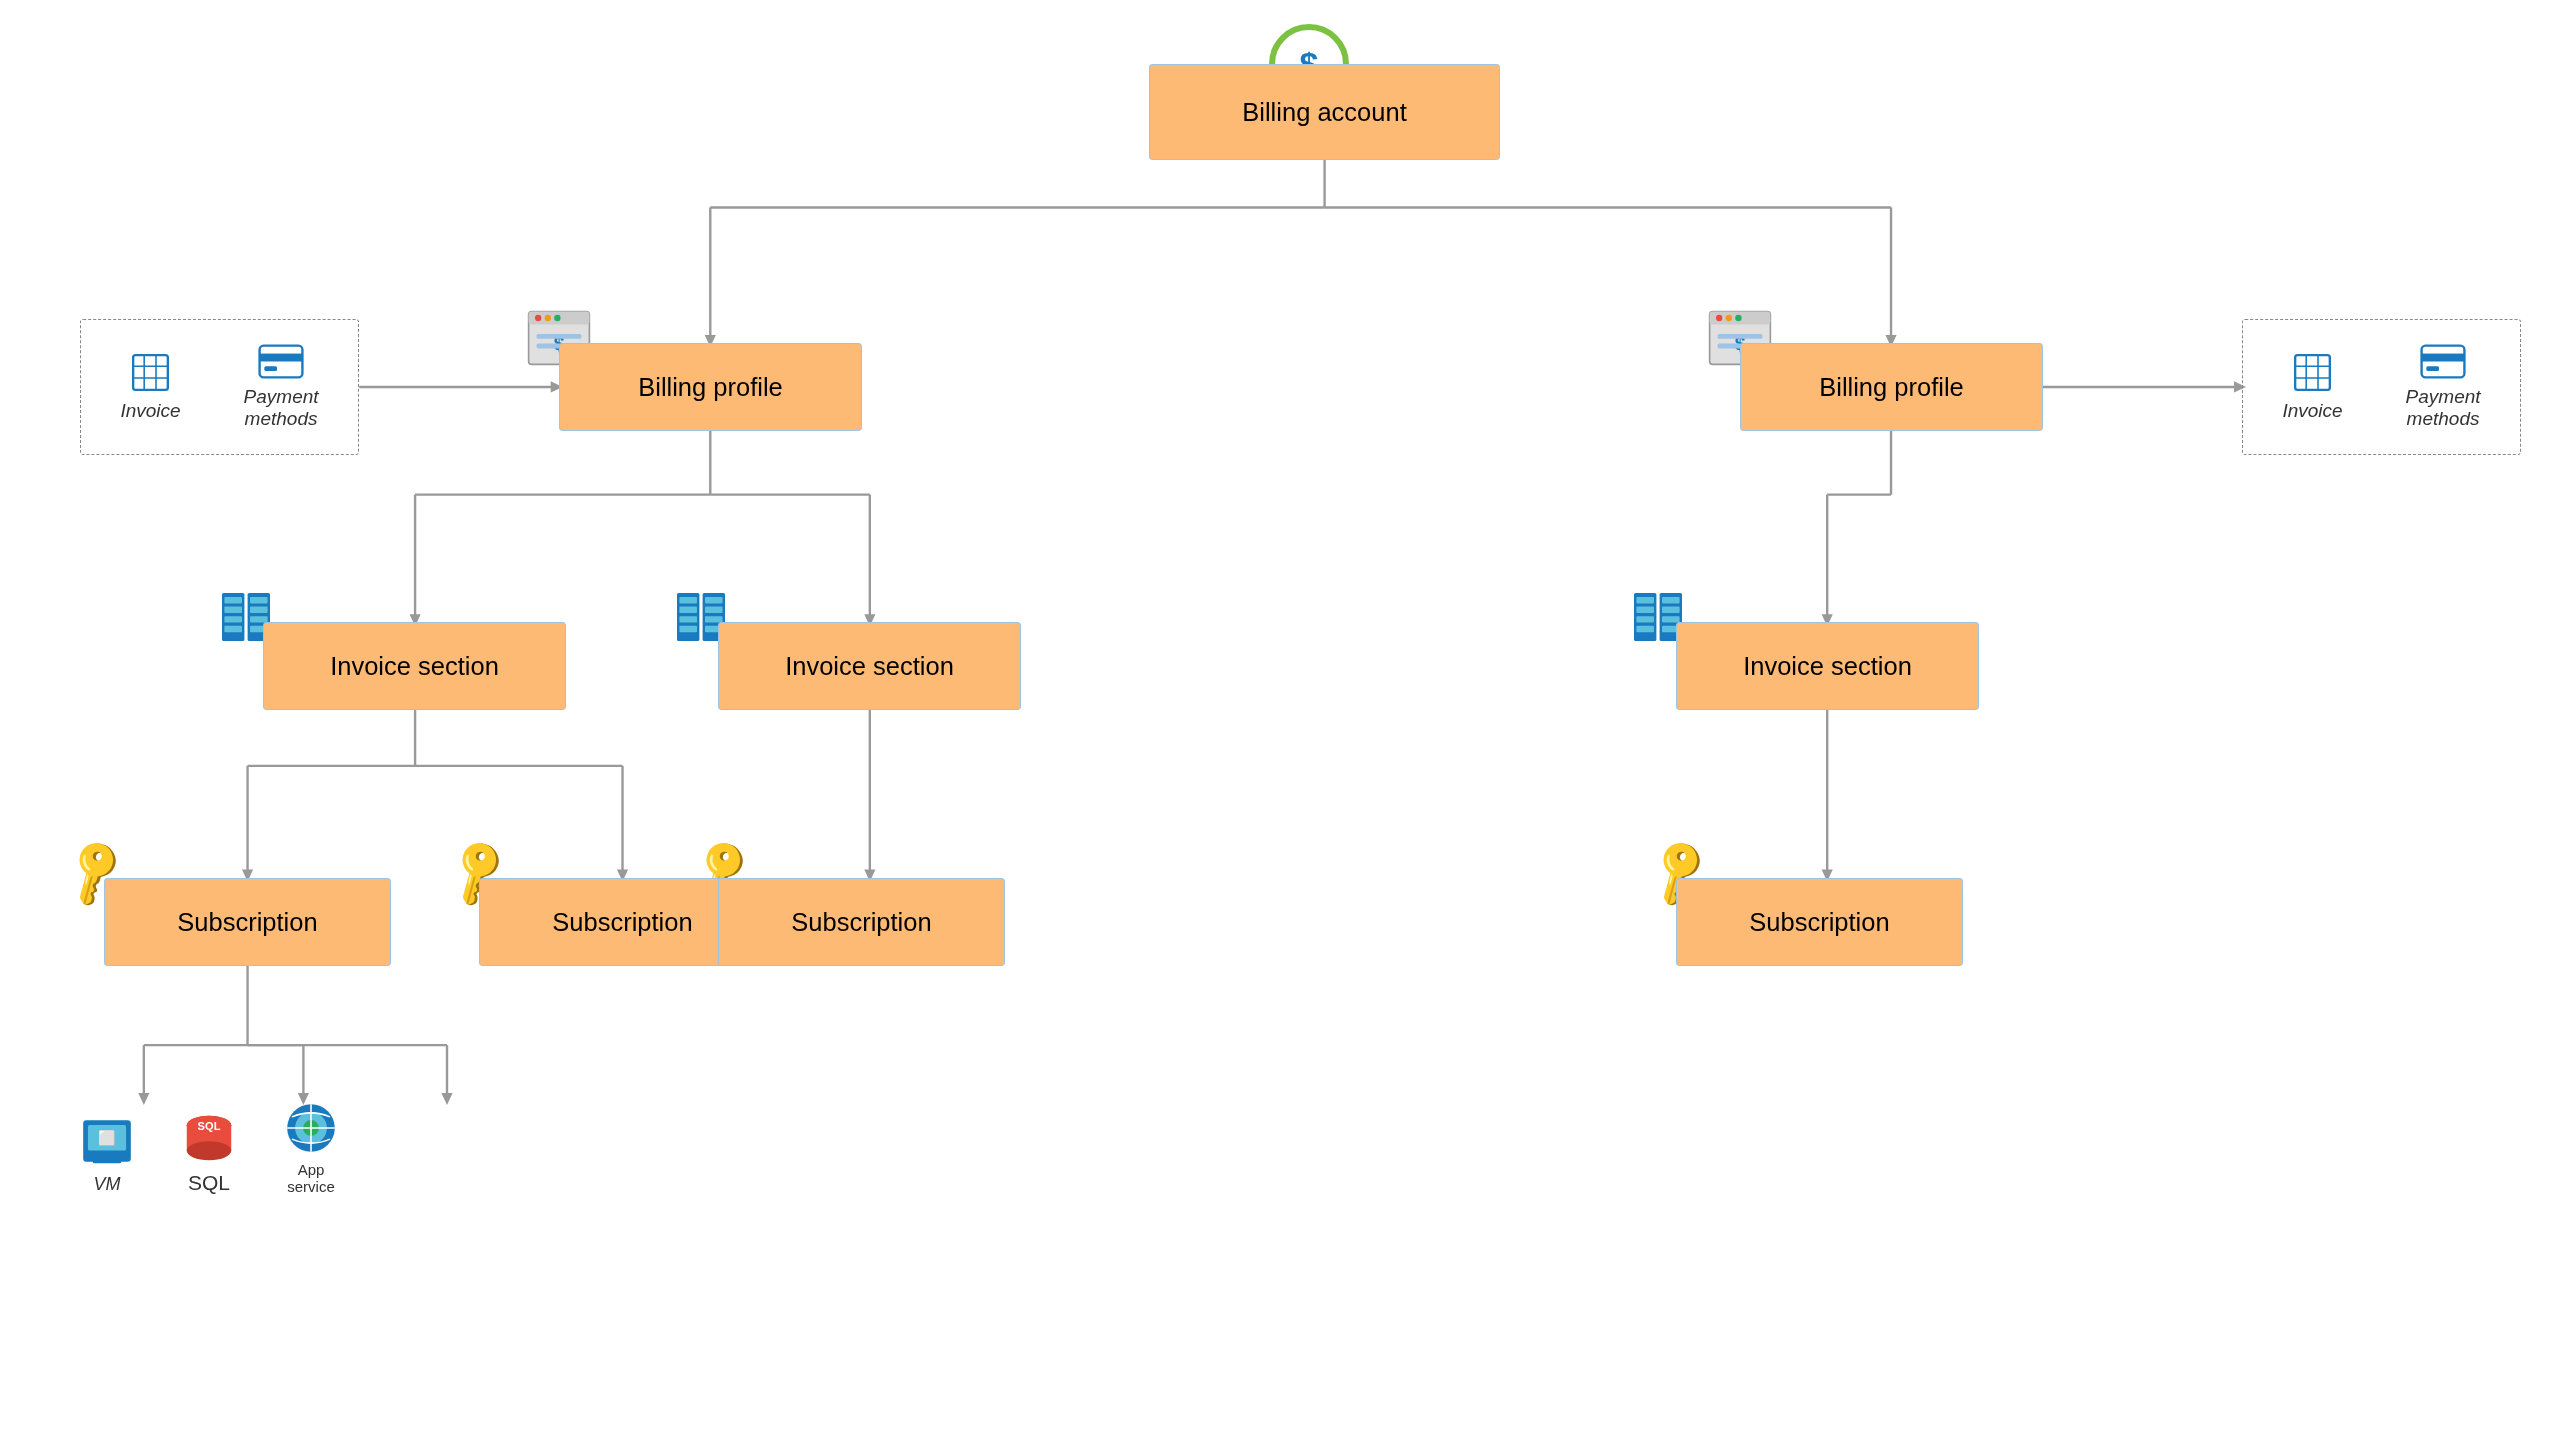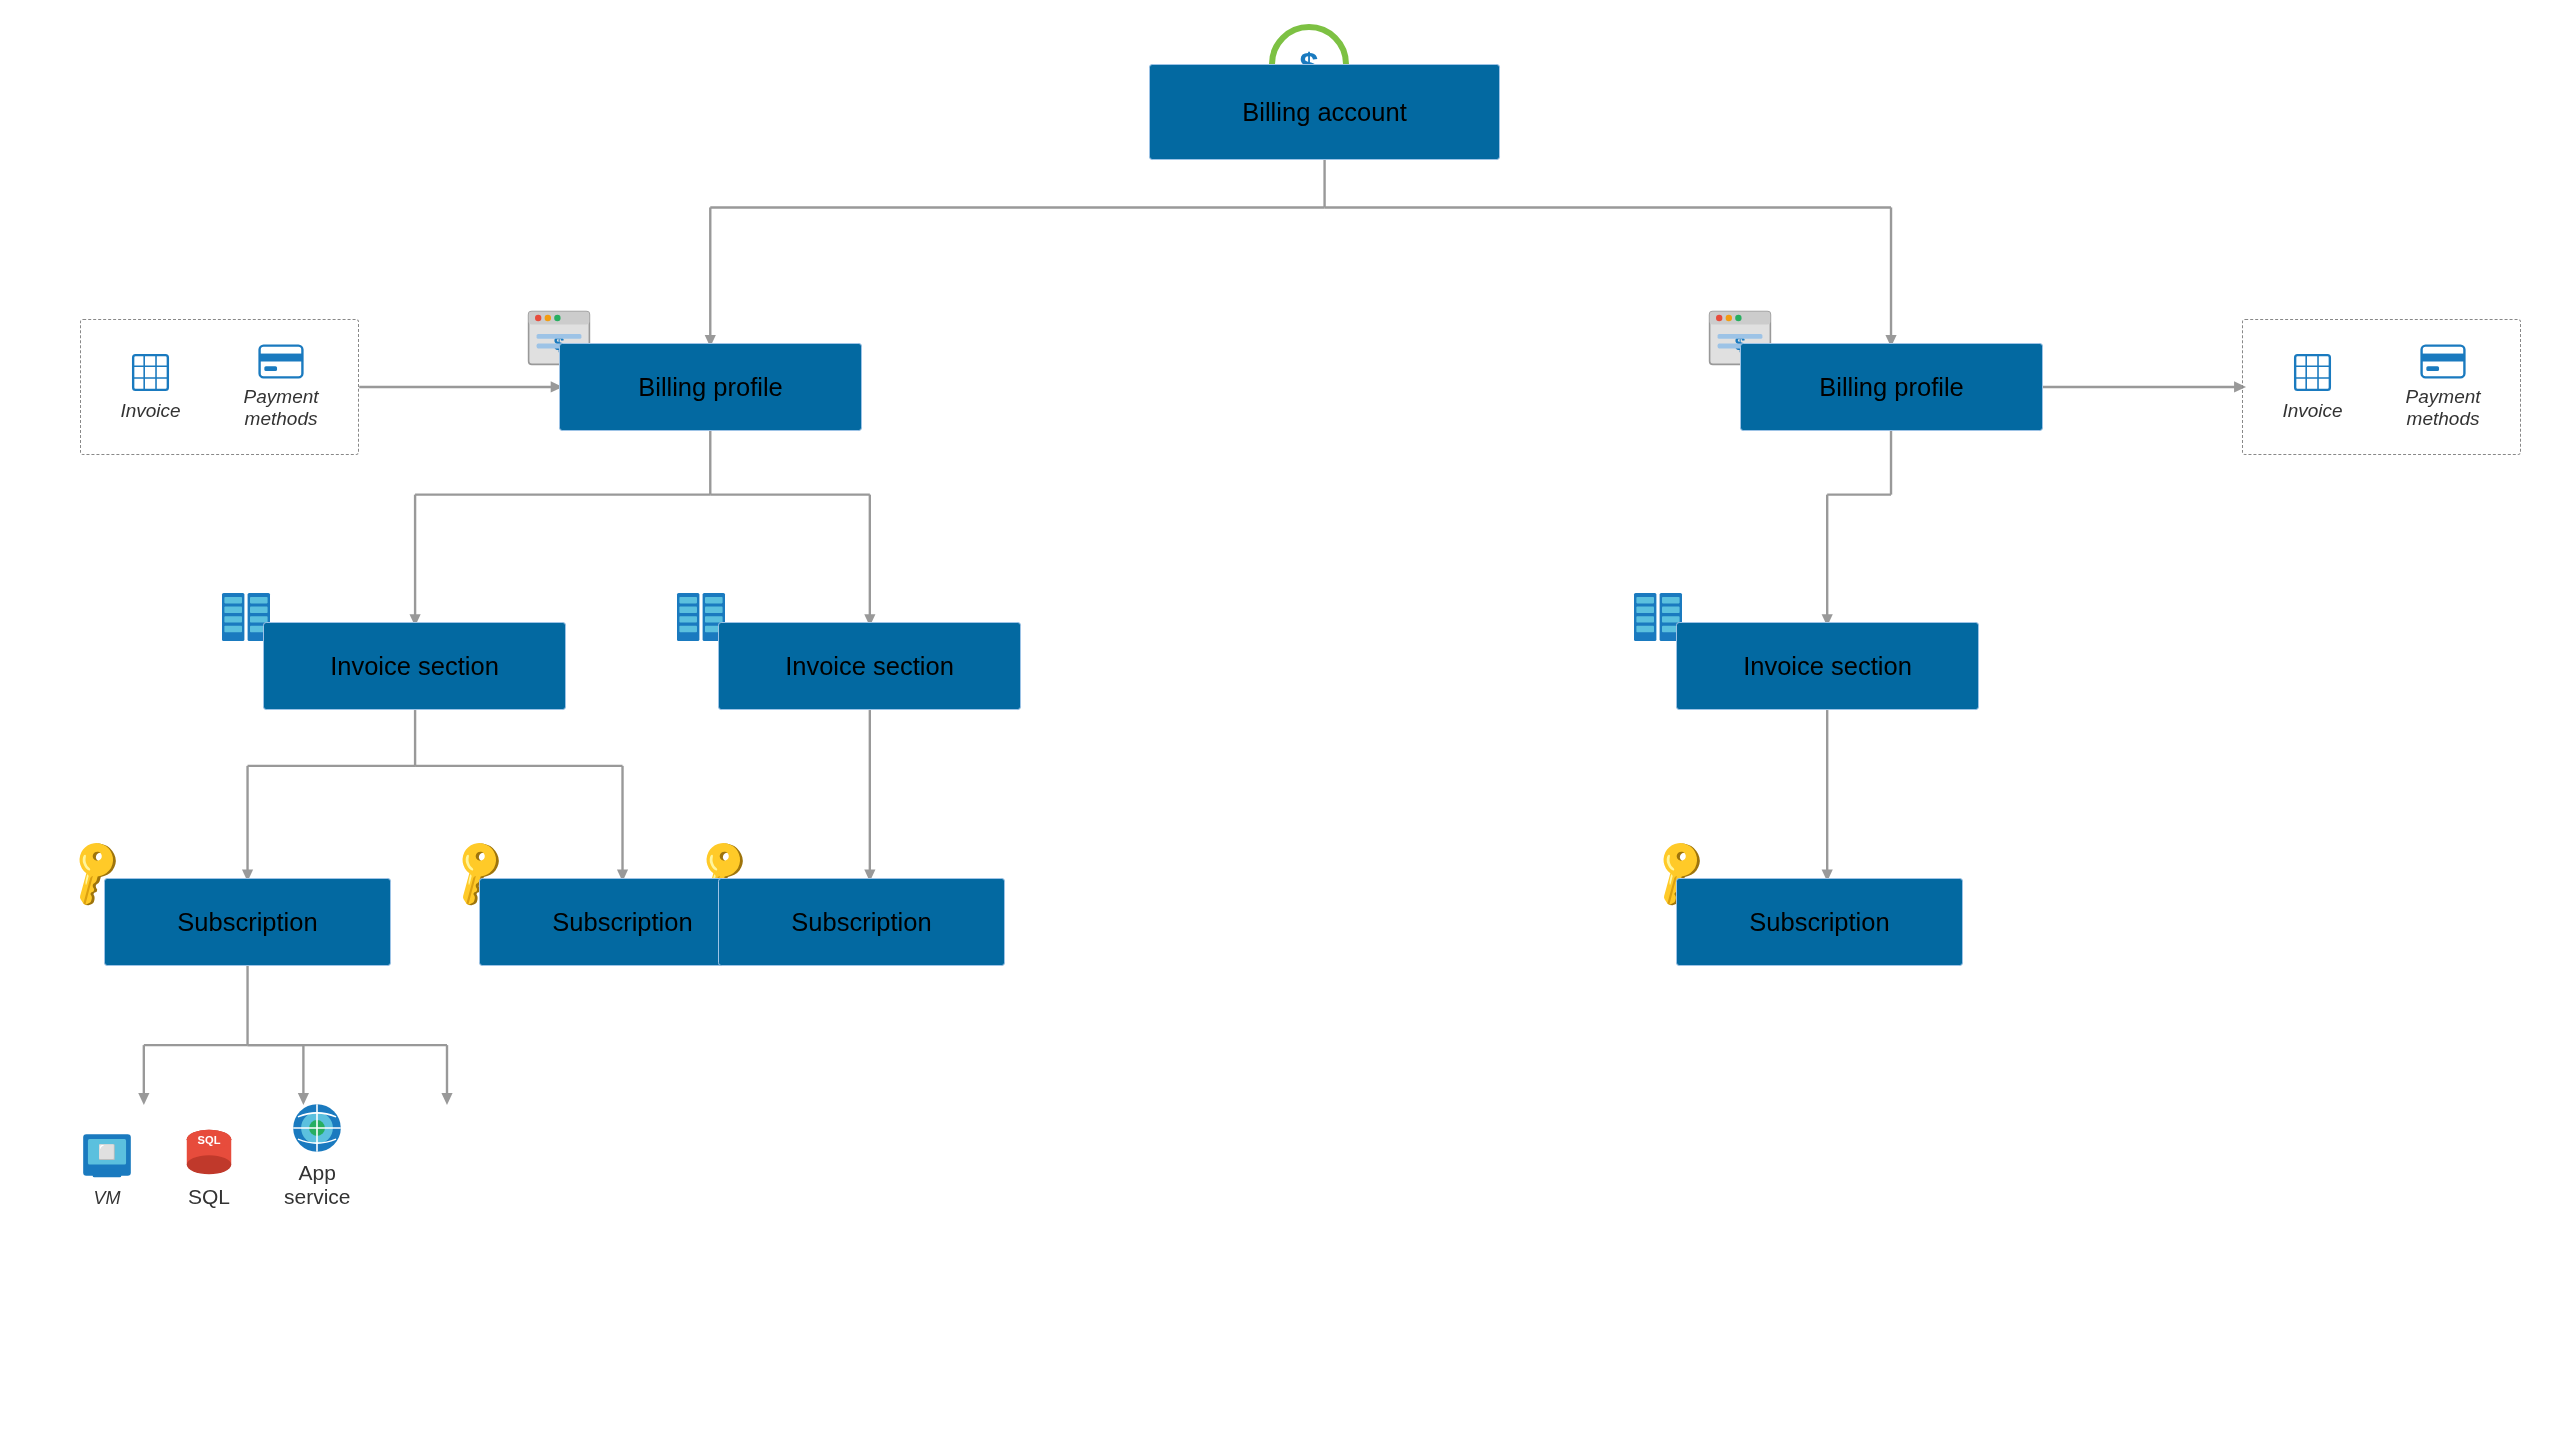--- a/index.html
+++ b/index.html
@@ -23,21 +23,21 @@
       position: absolute;
       top: 0; left: 0;
       width: 2563px;
       height: 1452px;
       pointer-events: none;
     }
 
     
     .node {
       position: absolute;
-      background: #0369a1;
+      background: #fdba74;
       border: 1.6px solid #9dc3e6;
       border-radius: 3.2px;
       display: flex;
       align-items: center;
       justify-content: center;
       font-size: 25.5px;
       font-weight: 400;
       color: #000;
       text-align: center;
       padding: 8px 16px;
@@ -362,18 +362,18 @@
     <div class="resource-item">
       <svg width="54" height="54" viewBox="0 0 68 68">
         <circle cx="34" cy="34" r="30" fill="#1a7abf"></circle>
         <circle cx="34" cy="34" r="20" fill="#5bc0de"></circle>
         <circle cx="34" cy="34" r="10" fill="#27ae60"></circle>
         <line x1="4" y1="34" x2="64" y2="34" stroke="#fff" stroke-width="2"></line>
         <line x1="34" y1="4" x2="34" y2="64" stroke="#fff" stroke-width="2"></line>
         <path d="M 10,20 Q 34,10 58,20" stroke="#fff" fill="none" stroke-width="2"></path>
         <path d="M 10,48 Q 34,58 58,48" stroke="#fff" fill="none" stroke-width="2"></path>
       </svg>
-      <span style="font-size:21px; text-align:center;">App<br>service</span>
+      <span style="font-size:15px; text-align:center;">App<br>service</span>
     </div>
   </div>
 
 </div>
 
 
 </body></html>

